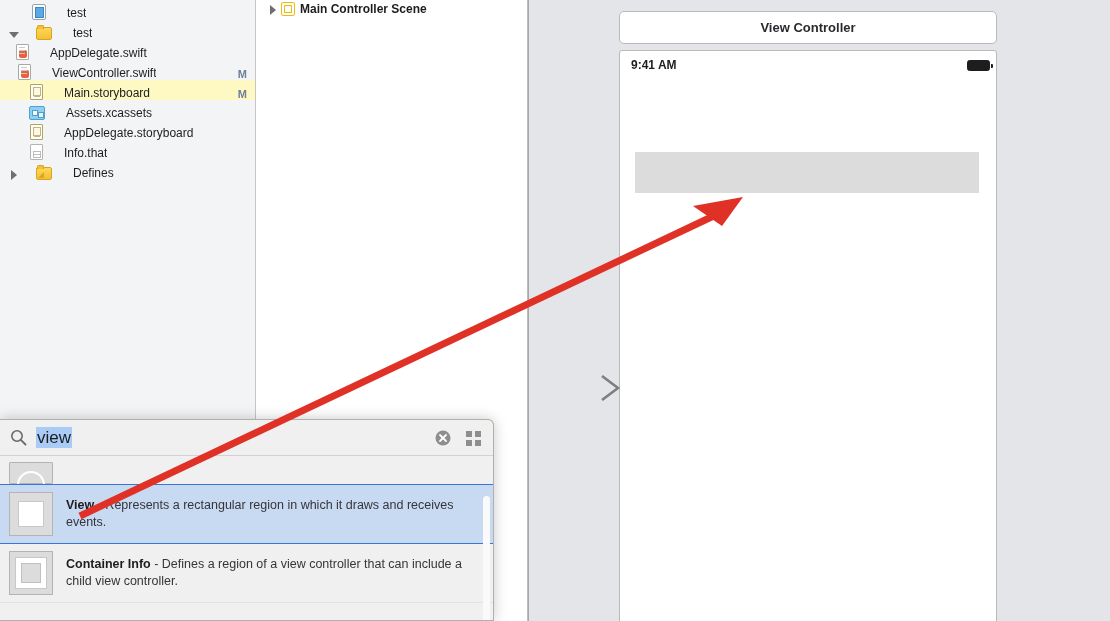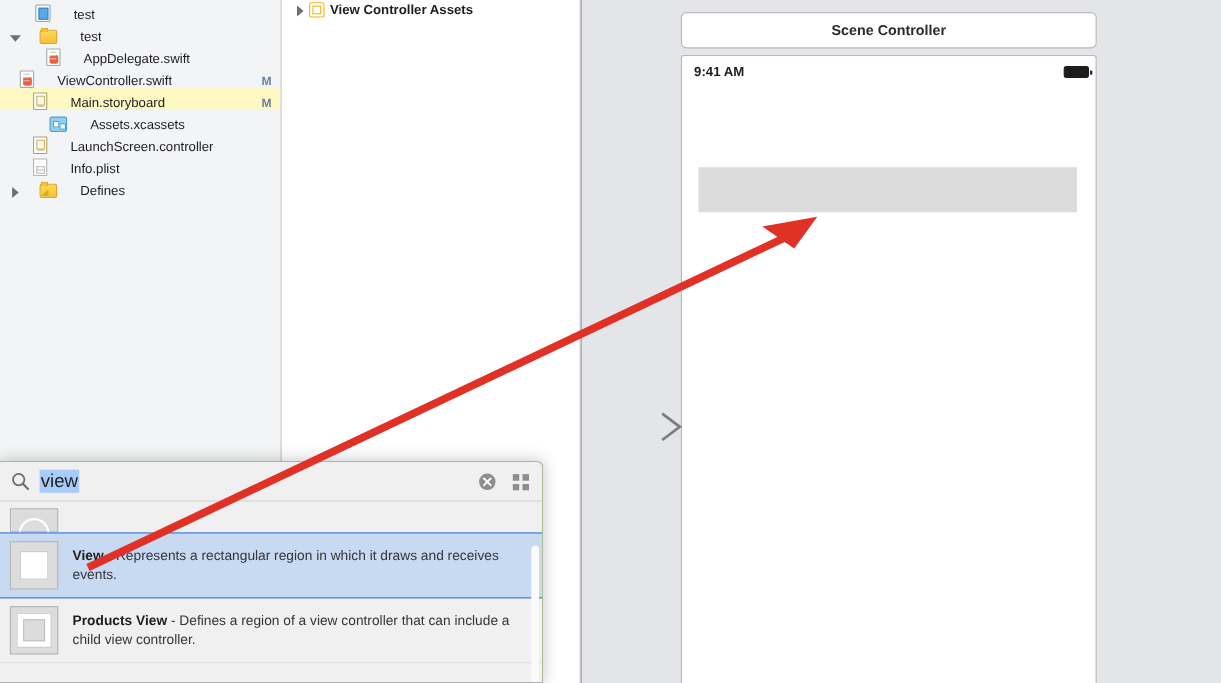--- a/index.html
+++ b/index.html
@@ -508,71 +508,71 @@
     <span class="nav-icon ic-project"></span>
     <span class="nav-label">test</span>
   </div>
 
   <div class="nav-row" style="padding-left:8px;">
     <span class="twisty open"></span>
     <span class="nav-icon ic-folder"></span>
     <span class="nav-label">test</span>
   </div>
 
-  <div class="nav-row" style="padding-left:42px;">
+  <div class="nav-row" style="padding-left:16px;">
     <span class="nav-icon ic-swift"></span>
     <span class="nav-label">AppDelegate.swift</span>
   </div>
 
   <div class="nav-row" style="padding-left:18px;">
     <span class="nav-icon ic-swift"></span>
     <span class="nav-label">ViewController.swift</span>
     <span class="nav-status">M</span>
   </div>
 
   <div class="nav-row selected" style="padding-left:30px;">
     <span class="nav-icon ic-storyboard"></span>
     <span class="nav-label">Main.storyboard</span>
     <span class="nav-status">M</span>
   </div>
 
-  <div class="nav-row" style="padding-left:45px;">
+  <div class="nav-row" style="padding-left:29px;">
     <span class="nav-icon ic-assets"></span>
     <span class="nav-label">Assets.xcassets</span>
   </div>
 
   <div class="nav-row" style="padding-left:30px;">
     <span class="nav-icon ic-storyboard"></span>
-    <span class="nav-label">LaunchScreen.controller</span>
+    <span class="nav-label">AppDelegate.storyboard</span>
   </div>
 
   <div class="nav-row" style="padding-left:30px;">
     <span class="nav-icon ic-plist"></span>
-    <span class="nav-label">Info.plist</span>
+    <span class="nav-label">Info.that</span>
   </div>
 
   <div class="nav-row" style="padding-left:8px;">
     <span class="twisty closed"></span>
     <span class="nav-icon ic-folder products"></span>
     <span class="nav-label">Defines</span>
   </div>
 </div>
 
 <div id="outline">
   <div class="outline-row">
     <span class="twisty closed"></span>
     <span class="ic-vcscene"></span>
-    <span>View Controller Assets</span>
+    <span>Main Controller Scene</span>
   </div>
 </div>
 
 <div id="canvas">
 
   <div id="vc-titlebar">
-    <span>Scene Controller</span>
+    <span>View Controller</span>
   </div>
 
   <div id="device-frame">
     <div id="status-bar">
       <span>9:41 AM</span>
       <span id="battery"></span>
     </div>
   </div>
 
   <svg id="entry-arrow" viewBox="0 0 95 40">
@@ -620,21 +620,21 @@
       <span class="lib-text"></span>
     </div>
 
     <div class="lib-row selected">
       <span class="lib-icon ic-view-obj"></span>
       <span class="lib-text"><b>View</b><span> - Represents a rectangular region in which it draws and receives events.</span></span>
     </div>
 
     <div class="lib-row">
       <span class="lib-icon ic-container-obj"></span>
-      <span class="lib-text"><b>Products View</b><span> - Defines a region of a view controller that can include a child view controller.</span></span>
+      <span class="lib-text"><b>Container Info</b><span> - Defines a region of a view controller that can include a child view controller.</span></span>
     </div>
 
     <div id="lib-scrollbar"></div>
   </div>
 </div>
 
 <svg id="red-arrow" viewBox="0 0 1110 621">
   <line x1="80" y1="516" x2="722" y2="212" stroke="#e03127" stroke-width="7" stroke-linecap="butt"></line>
   <polygon points="743,197 693,206 722,226" fill="#e03127"></polygon>
 </svg>

